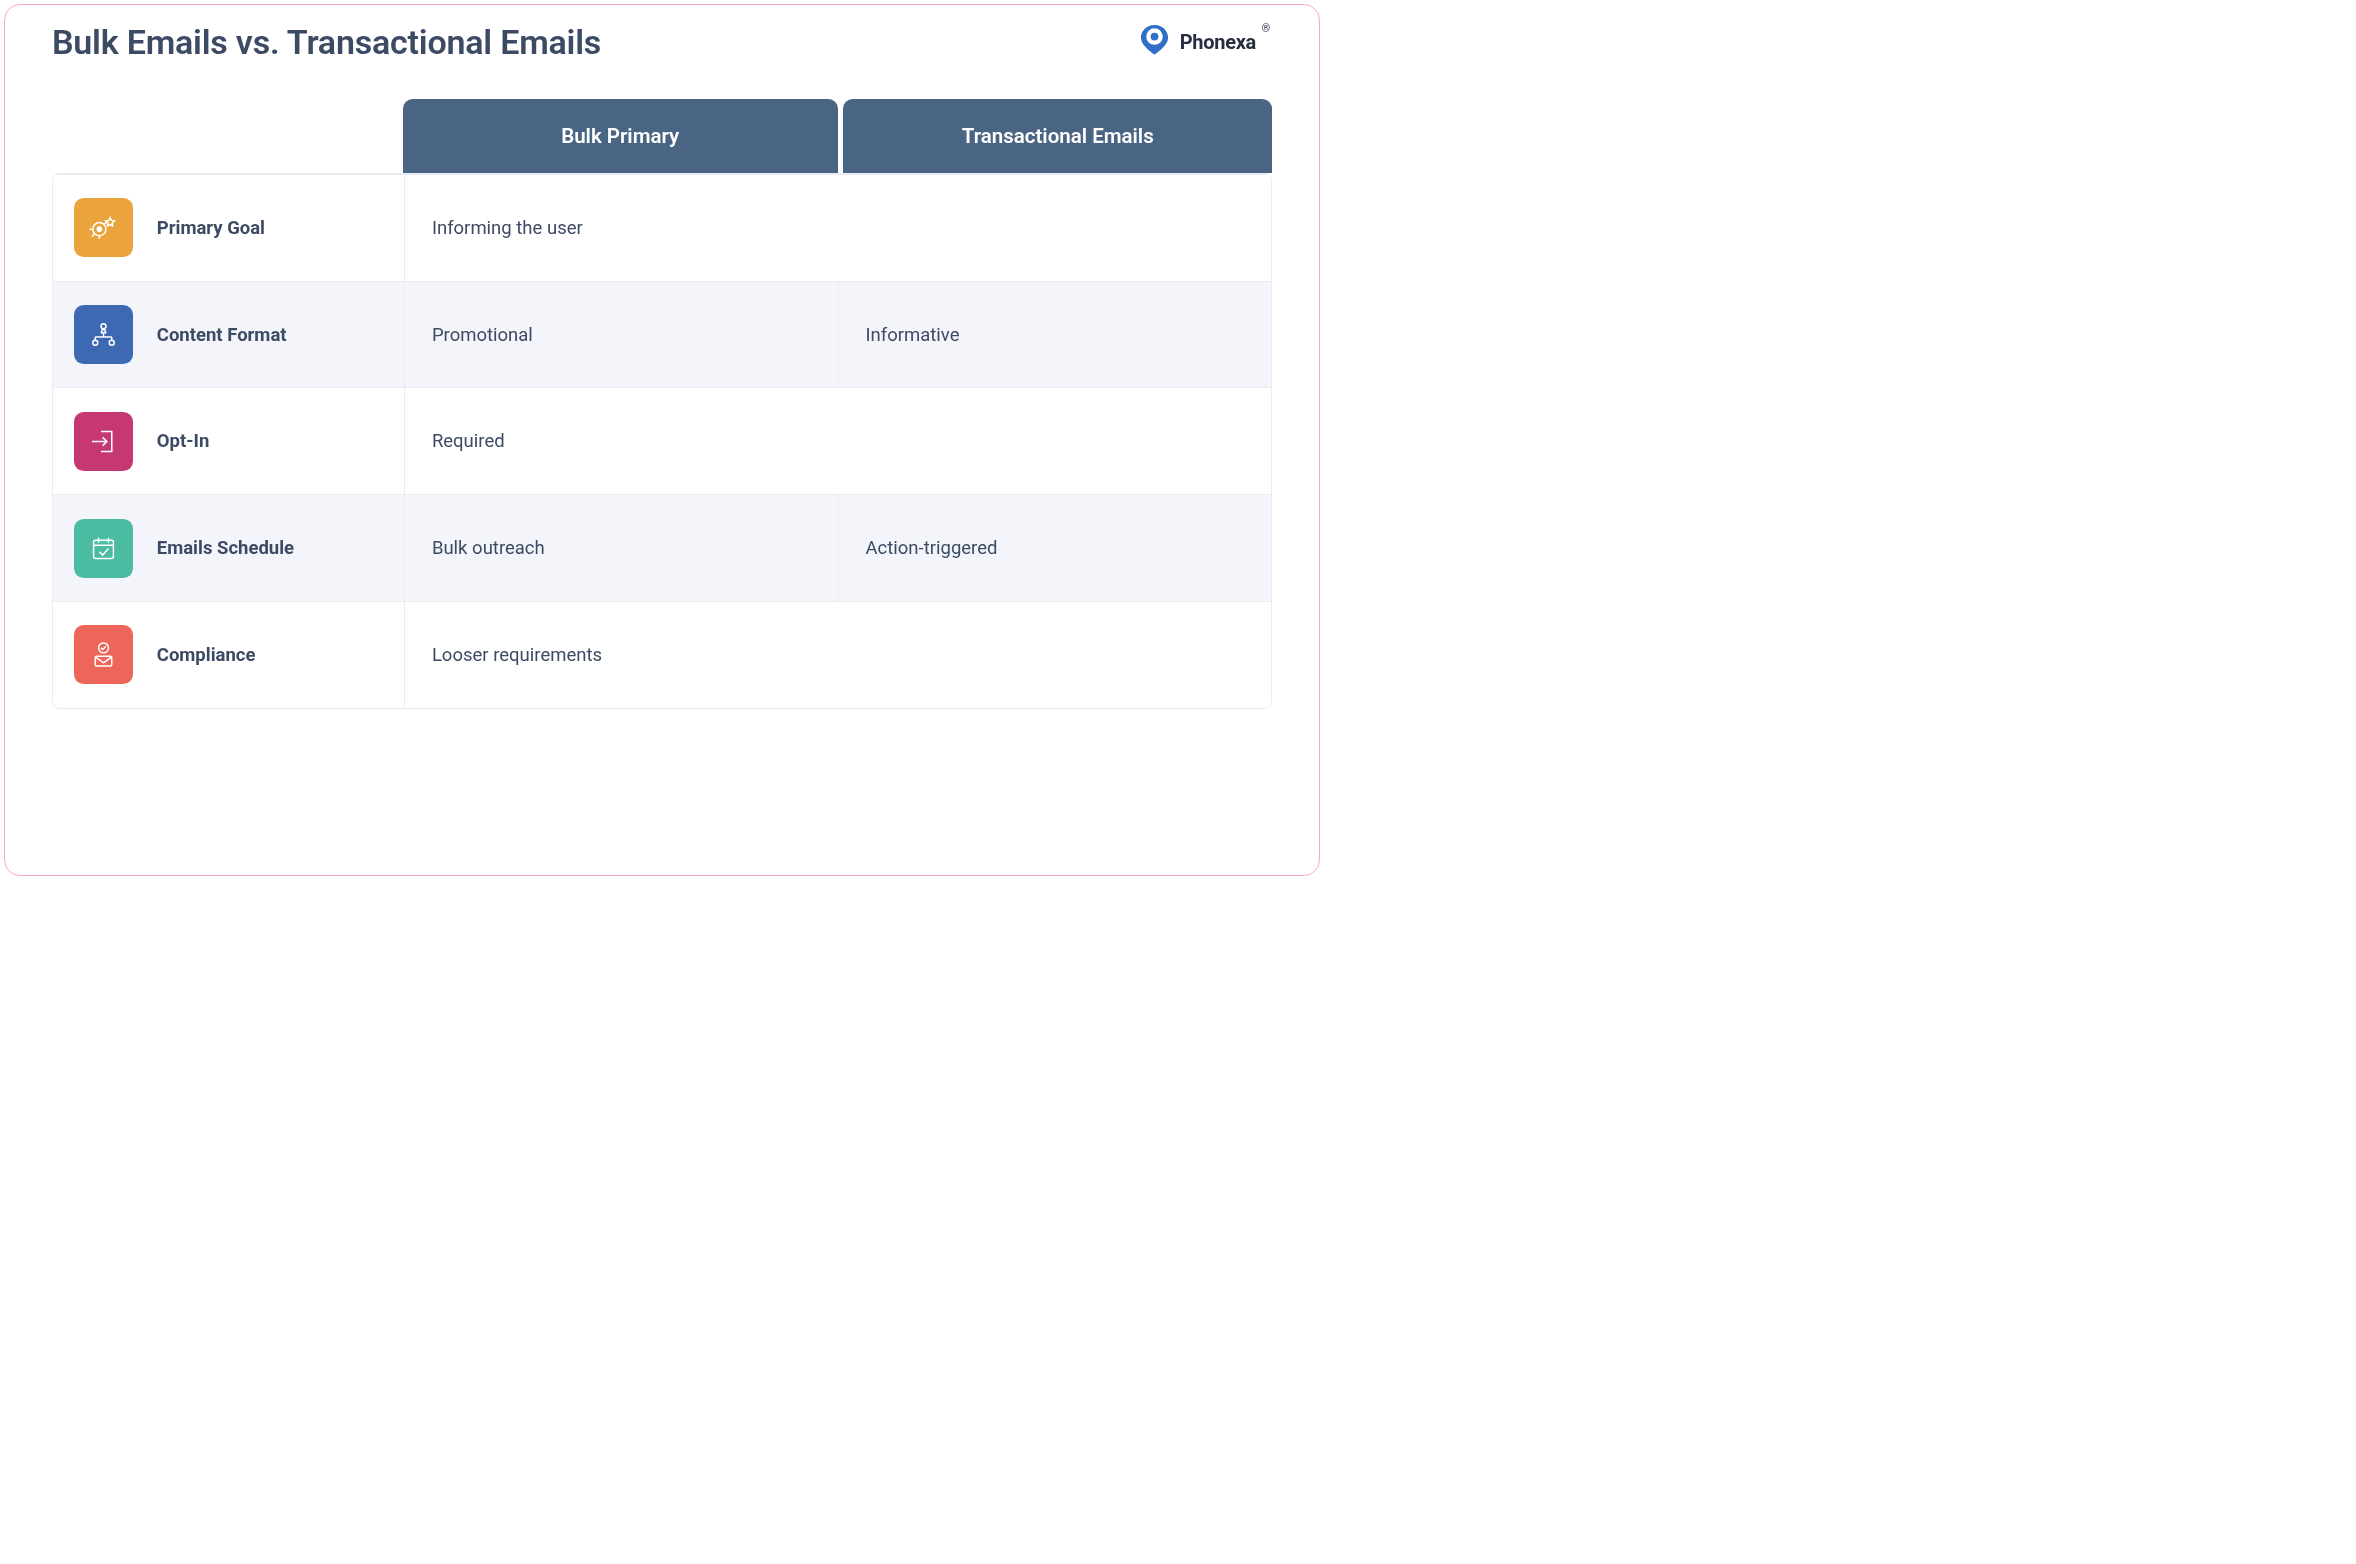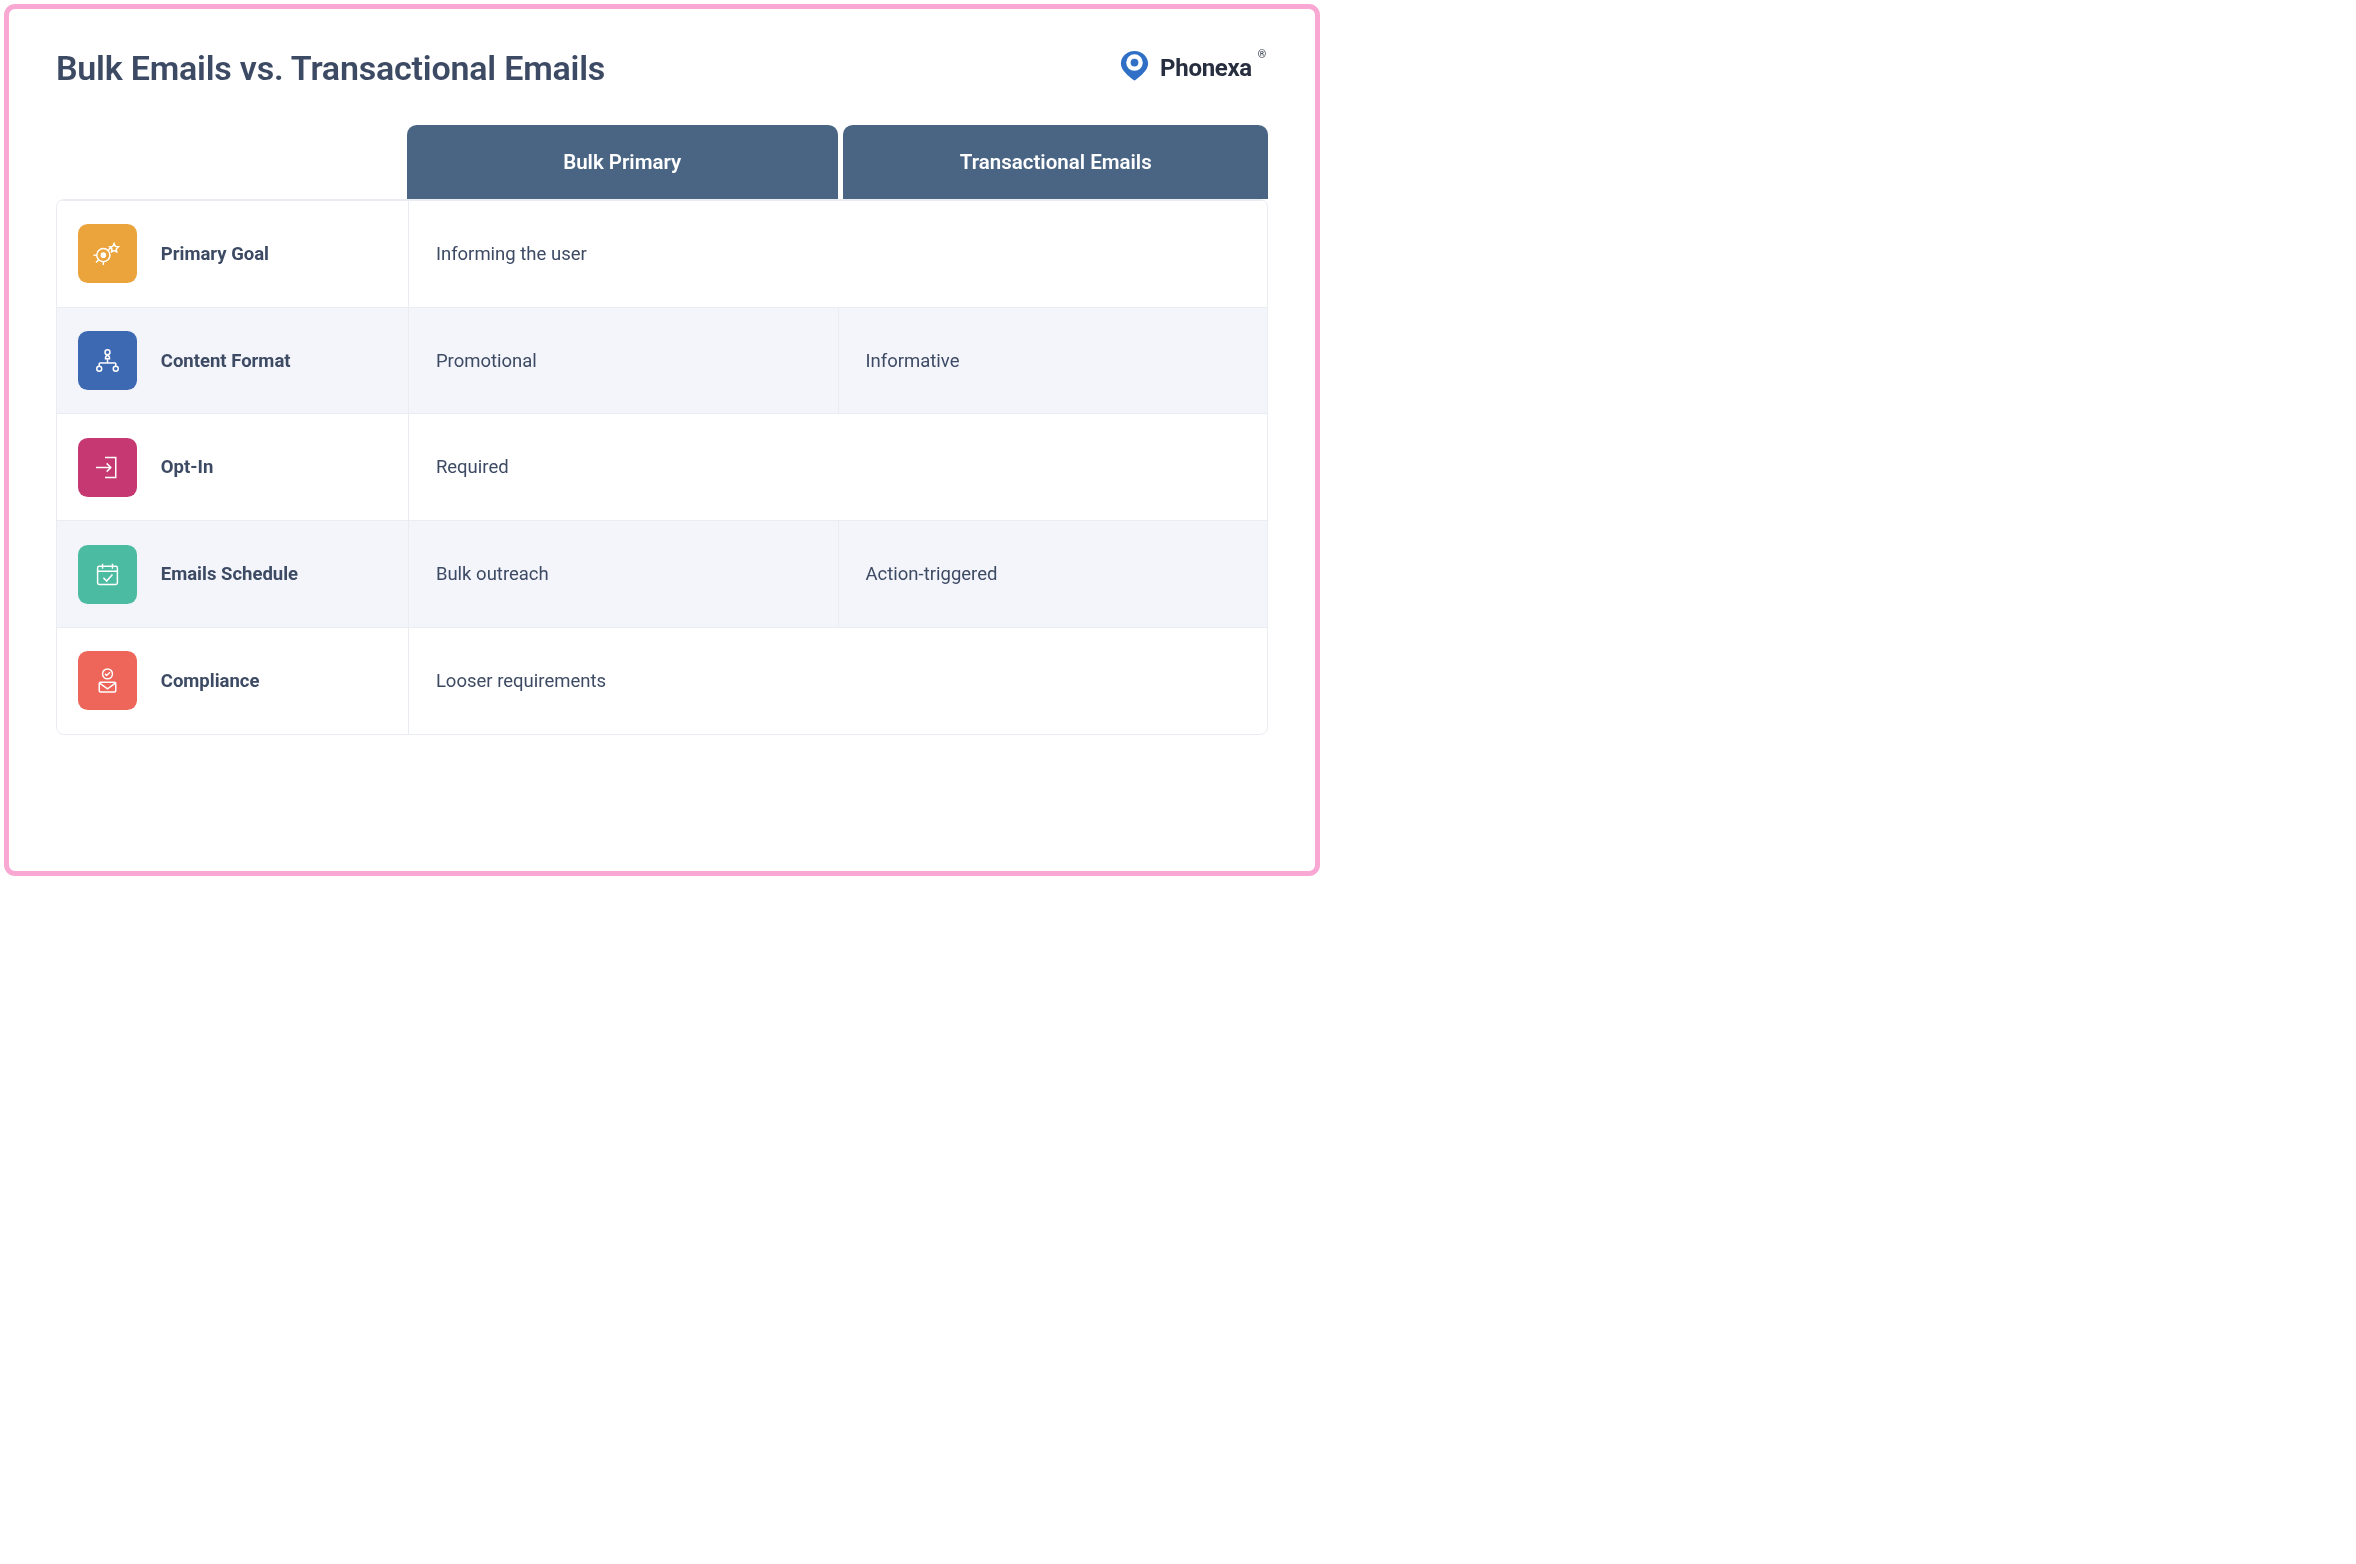--- a/index.html
+++ b/index.html
@@ -4,45 +4,45 @@
 <style>
   * { box-sizing: border-box; margin: 0; padding: 0; }
   body {
     font-family: -apple-system, BlinkMacSystemFont, "Segoe UI", Roboto, "Helvetica Neue", Arial, sans-serif;
     background: #fff;
     width: 1324px;
     height: 880px;
     padding: 3.9px;
   }
   .frame {
-    border: 5px solid #f9a8d4;
-    border-radius: 11px;
+    border: 1px solid #f9a8d4;
+    border-radius: 16px;
     width: 100%;
     height: 100%;
-    padding: 39px 47px 47px 47px;
+    padding: 17px 47px 47px 47px;
   }
   .header-row {
     display: flex;
     justify-content: space-between;
     align-items: center;
     margin-bottom: 37px;
   }
   .title {
     font-size: 34px;
     font-weight: 600;
     color: #3d4a63;
     letter-spacing: -0.2px;
   }
   .logo {
     display: flex;
     align-items: center;
     gap: 7.8px;
   }
   .logo-text {
-    font-size: 24px;
+    font-size: 20px;
     font-weight: 700;
     color: #262e3f;
     letter-spacing: -0.3px;
   }
   .logo-reg {
     font-size: 10.7px;
     color: #262e3f;
     position: relative;
     top: -13.7px;
     left: -2px;

